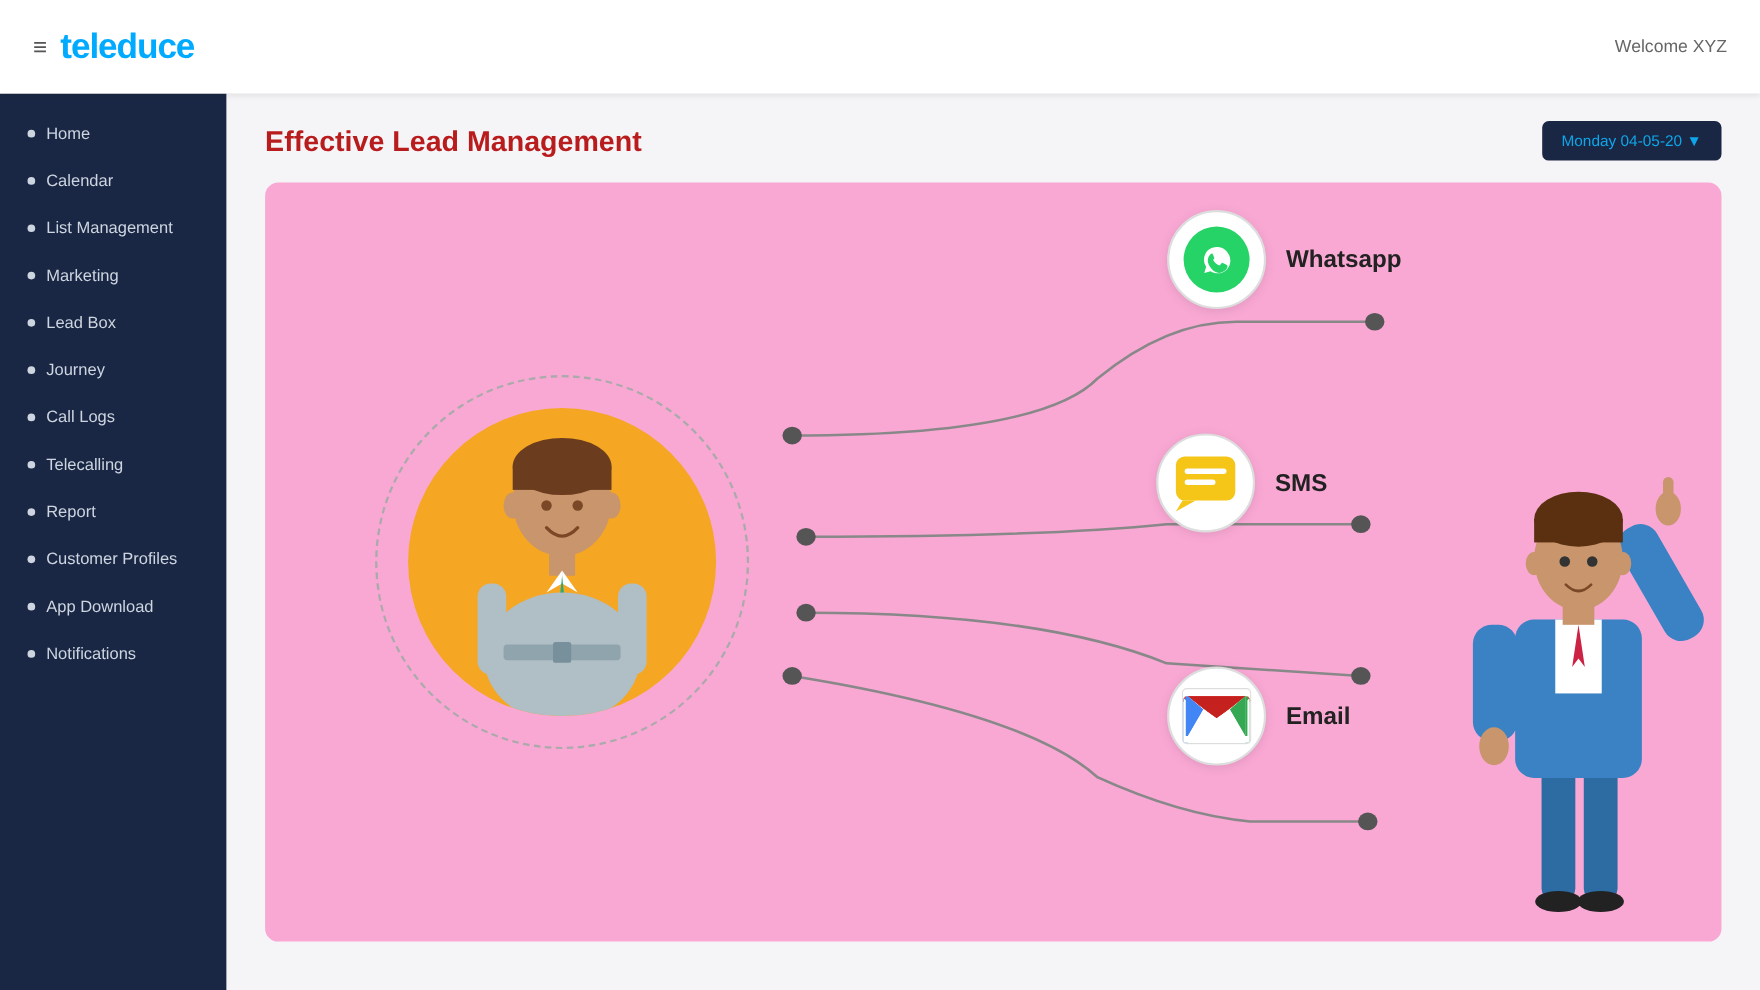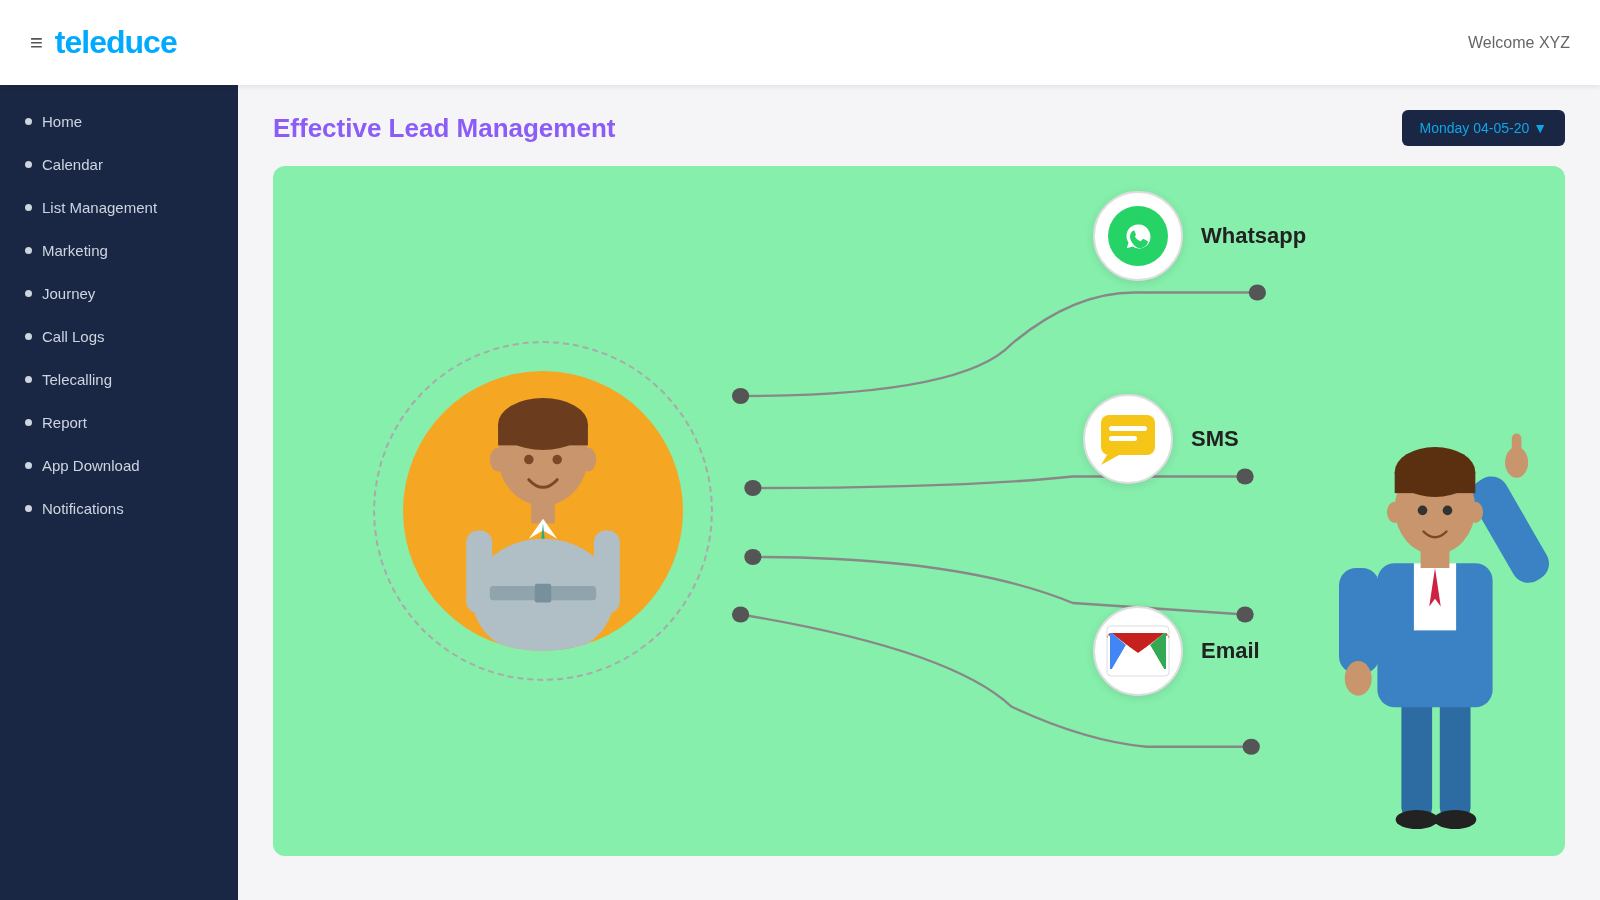--- a/index.html
+++ b/index.html
@@ -49,21 +49,21 @@
     }
 
     
     .layout {
       display: flex;
       height: calc(900px - 85px);
     }
 
     
     .sidebar {
-      width: 238px;
+      width: 206px;
       background: #1a2744;
       color: #fff;
       padding: 15px 0;
       flex-shrink: 0;
     }
     .sidebar-item {
       display: flex;
       align-items: center;
       gap: 10px;
       padding: 13px 25px;
@@ -90,38 +90,38 @@
 
     .page-header {
       display: flex;
       align-items: center;
       justify-content: space-between;
       margin-bottom: 20px;
     }
     .page-title {
       font-size: 26px;
       font-weight: 700;
-      color: #8b5cf6;
+      color: #b91c1c;
     }
     .date-badge {
       background: #1a2744;
       color: #0ea5e9;
       padding: 10px 18px;
       border-radius: 6px;
       font-size: 14px;
       font-weight: 500;
       cursor: pointer;
       display: flex;
       align-items: center;
       gap: 6px;
     }
 
     
     .diagram-container {
-      background: #86efac;
+      background: #f9a8d4;
       border-radius: 12px;
       padding: 30px;
       position: relative;
       height: calc(100% - 75px);
       overflow: hidden;
     }
 
     .diagram-svg {
       position: absolute;
       top: 0; left: 0;
@@ -241,33 +241,41 @@
     <div class="sidebar-item">
       <span class="sidebar-dot"></span>
       <span>List Management</span>
     </div>
     <div class="sidebar-item">
       <span class="sidebar-dot"></span>
       <span>Marketing</span>
     </div>
     <div class="sidebar-item">
       <span class="sidebar-dot"></span>
+      <span>Lead Box</span>
+    </div>
+    <div class="sidebar-item">
+      <span class="sidebar-dot"></span>
       <span>Journey</span>
     </div>
     <div class="sidebar-item">
       <span class="sidebar-dot"></span>
       <span>Call Logs</span>
     </div>
     <div class="sidebar-item">
       <span class="sidebar-dot"></span>
       <span>Telecalling</span>
     </div>
     <div class="sidebar-item">
       <span class="sidebar-dot"></span>
       <span>Report</span>
+    </div>
+    <div class="sidebar-item">
+      <span class="sidebar-dot"></span>
+      <span>Customer Profiles</span>
     </div>
     <div class="sidebar-item">
       <span class="sidebar-dot"></span>
       <span>App Download</span>
     </div>
     <div class="sidebar-item">
       <span class="sidebar-dot"></span>
       <span>Notifications</span>
     </div>
   </nav>

